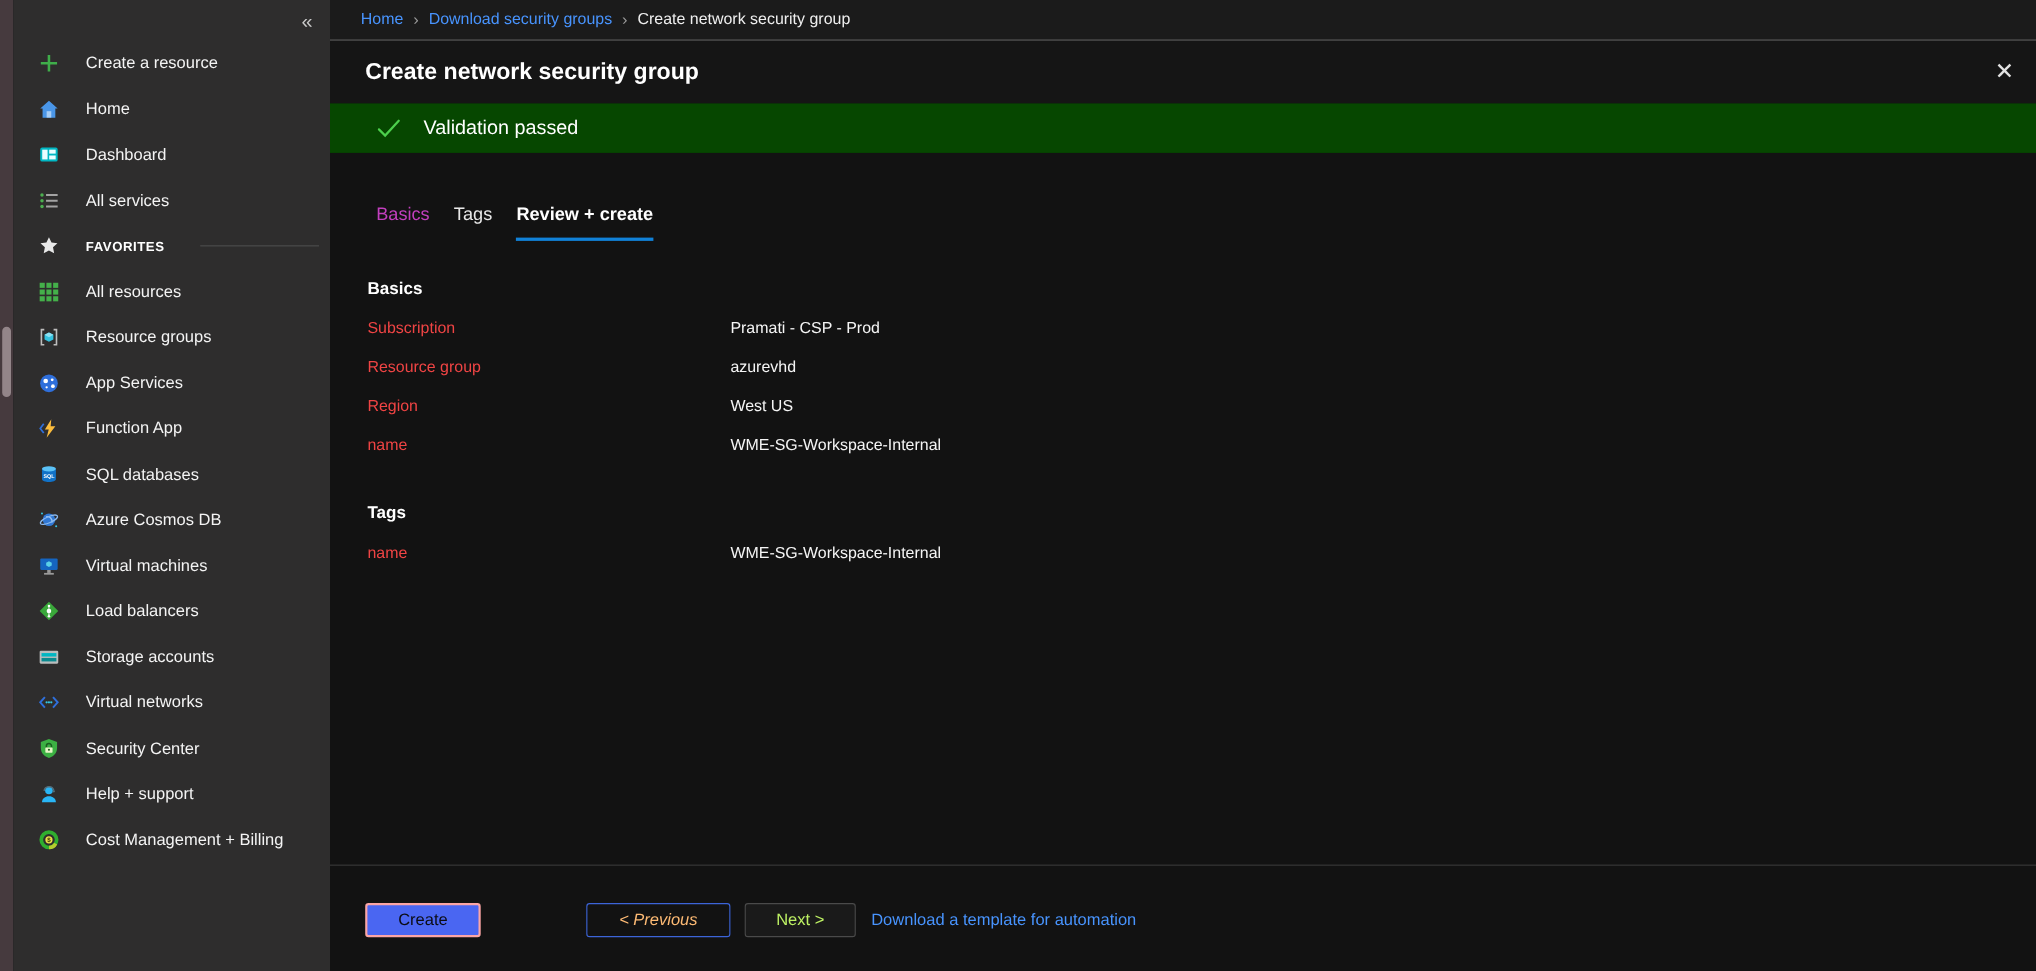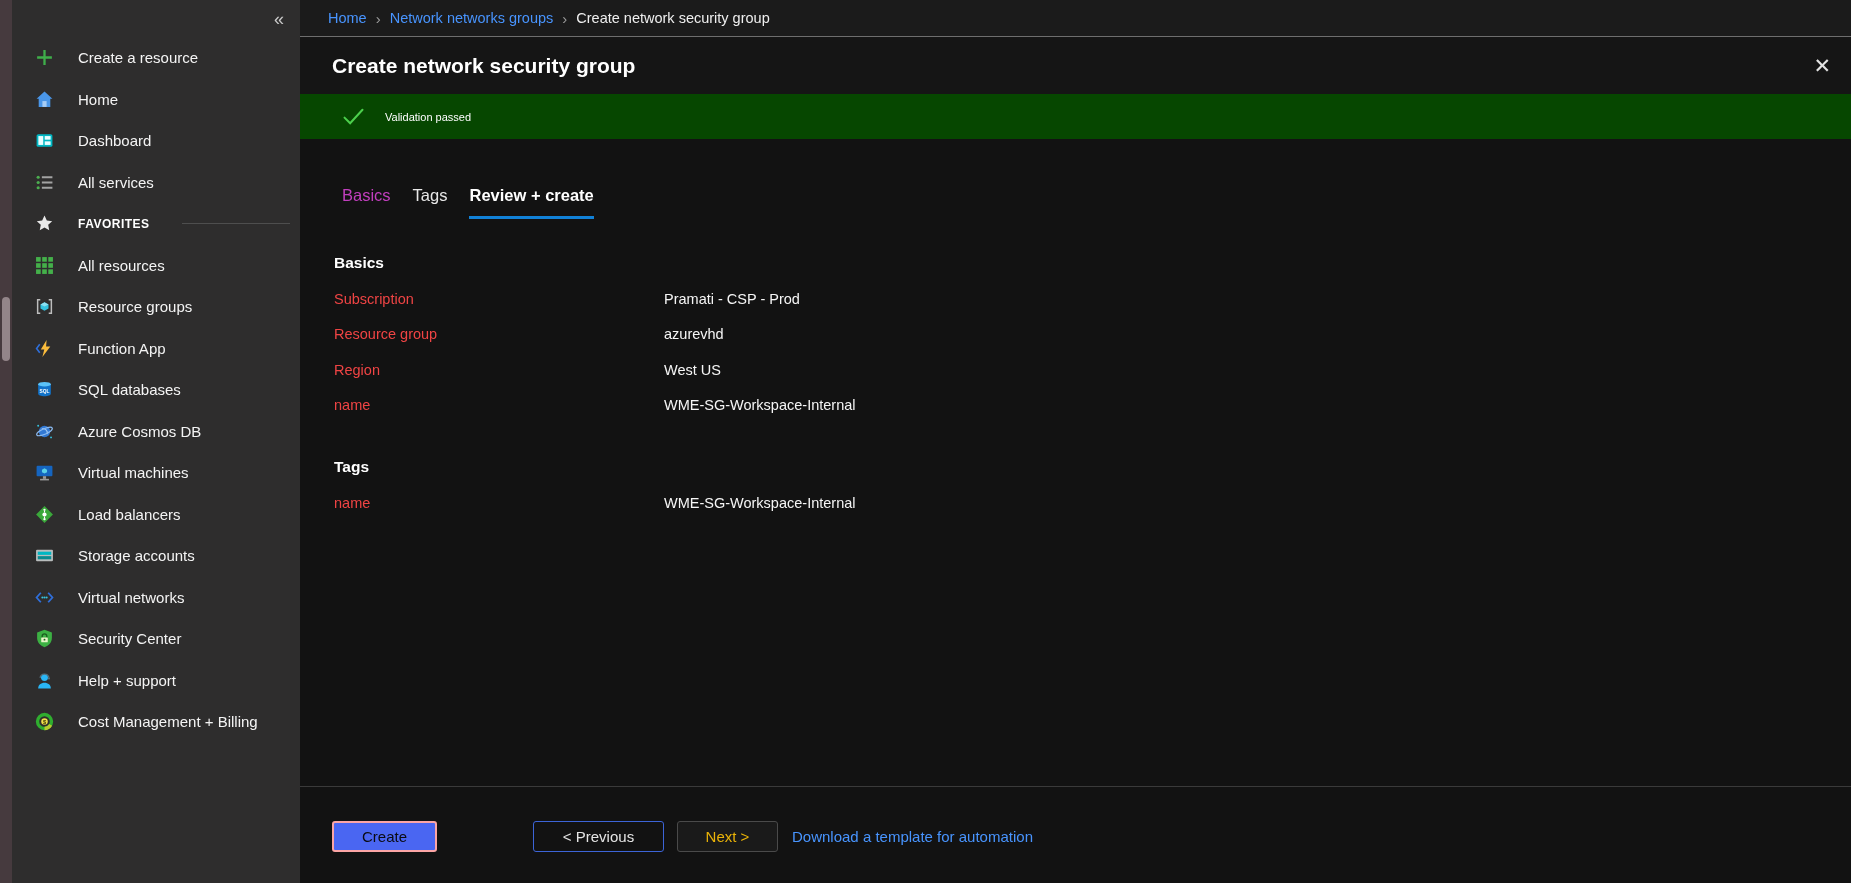--- a/index.html
+++ b/index.html
@@ -29,41 +29,41 @@
   .breadcrumb-bar { height:37px; background:#1b1b1b; border-bottom:1px solid #6e6e6e; display:flex; align-items:center; padding-left:28px; gap:9px; font-size:14.5px; }
   .crumb-link { color:#4894fe; cursor:pointer; }
   .crumb-sep { color:#9b9b9b; font-size:15px; }
   .crumb-current { color:#efefef; }
 
   .title-bar { height:57px; background:#151515; display:flex; align-items:center; padding:0 14px 0 32px; }
   .page-title { font-size:21px; font-weight:600; color:#ffffff; flex:1; }
   .close-btn { color:#e3e3e3; font-size:21px; cursor:pointer; padding:4px 6px; line-height:1; }
 
   .banner { height:45px; background:#064700; display:flex; align-items:center; padding-left:40px; gap:18px; }
-  .banner-text { font-size:11px; color:#ffffff; }
+  .banner-text { font-size:18px; color:#ffffff; }
 
   .tabs-row { display:flex; gap:22px; padding-left:42px; margin-top:47px; }
   .tab { font-size:16.5px; padding-bottom:11px; cursor:pointer; border-bottom:3px solid transparent; }
   .tab-visited { color:#c23fbe; }
   .tab-normal { color:#e8e8e8; }
   .tab-active { color:#ffffff; font-weight:700; border-bottom-color:#1181d7; }
 
   .review { padding-left:34px; margin-top:26px; }
   .review-section { margin-bottom:26px; }
   .section-heading { font-size:15.5px; font-weight:700; color:#ffffff; height:36px; display:flex; align-items:center; }
   .review-row { display:flex; height:35.5px; align-items:center; font-size:14.5px; }
   .review-label { width:330px; color:#ef4444; }
   .review-value { color:#f5f5f5; }
 
   .footer-divider { position:absolute; left:0; top:786px; width:100%; height:1px; background:#3a3a3a; }
   .footer { position:absolute; left:0; top:820px; width:100%; height:32px; display:flex; align-items:center; }
   .btn { height:31px; font-size:15px; font-family:"Liberation Sans", sans-serif; border-radius:3px; cursor:pointer; display:flex; align-items:center; justify-content:center; }
   .btn-create { position:absolute; left:32px; width:105px; background:#4a66f2; color:#0b0b12; border:2px solid #fca5a5; }
-  .btn-previous { position:absolute; left:233px; width:131px; background:transparent; color:#e5e5e5; border:1px solid #3c64d8; }
-  .btn-next { position:absolute; left:377px; width:101px; background:#1a1a1a; color:#eab308; border:1px solid #4a4a4a; cursor:default; }
+  .btn-previous { position:absolute; left:233px; width:131px; background:transparent; color:#fdba74; border:1px solid #3c64d8;font-style:italic; }
+  .btn-next { position:absolute; left:377px; width:101px; background:#1a1a1a; color:#bef264; border:1px solid #4a4a4a; cursor:default; }
   .footer-link { position:absolute; left:492px; color:#4894fe; font-size:15px; cursor:pointer; }
 </style>
 </head>
 <body>
 
 <div class="edge-strip">
   <div class="edge-thumb"></div>
 </div>
 
 <div class="sidebar">
@@ -143,20 +143,32 @@
             <path d="M5 2.5H2.5v13H5M13 2.5h2.5v13H13" stroke="#bdbdbd" stroke-width="1.4" fill="none"></path>
             <polygon points="9,5 12.8,7 12.8,11 9,13 5.2,11 5.2,7" fill="#35c3e0"></polygon>
             <polygon points="9,5 12.8,7 9,9 5.2,7" fill="#8ce0f2"></polygon>
           </svg>
         </span>
         <span class="nav-label">Resource groups</span>
       </div>
       <div class="nav-item">
         <span class="nav-icon">
           <svg viewBox="0 0 18 18">
+            <circle cx="9" cy="9" r="7.6" fill="#2f6fdb"></circle>
+            <circle cx="6.2" cy="7" r="2" fill="#ffffff"></circle>
+            <circle cx="11.8" cy="6" r="1.2" fill="#ffffff"></circle>
+            <circle cx="12.4" cy="11.4" r="1.6" fill="#ffffff"></circle>
+            <circle cx="7" cy="12.4" r="1" fill="#ffffff"></circle>
+          </svg>
+        </span>
+        <span class="nav-label">App Services</span>
+      </div>
+      <div class="nav-item">
+        <span class="nav-icon">
+          <svg viewBox="0 0 18 18">
             <path d="M4.5 5L1.5 9l3 4" stroke="#2f6fdb" stroke-width="1.5" fill="none"></path>
             <polygon points="11,1 5.5,10 8.8,10 7,17 14.5,7 10.5,7" fill="#fbbc3c"></polygon>
           </svg>
         </span>
         <span class="nav-label">Function App</span>
       </div>
       <div class="nav-item">
         <span class="nav-icon">
           <svg viewBox="0 0 18 18">
             <path d="M3 4v9c0 1.4 2.7 2.4 6 2.4s6-1 6-2.4V4" fill="#1172c8"></path>
@@ -256,21 +268,21 @@
         </span>
         <span class="nav-label">Cost Management + Billing</span>
       </div>
     </nav>
 </div>
 
 <div class="content">
   <div class="breadcrumb-bar">
       <span class="crumb-link">Home</span>
       <span class="crumb-sep">›</span>
-      <span class="crumb-link">Network networks groups</span>
+      <span class="crumb-link">Download security groups</span>
       <span class="crumb-sep">›</span>
       <span class="crumb-current">Create network security group</span>
     </div>
 
   <div class="title-bar">
     <div class="page-title">Create network security group</div>
     <span class="close-btn">✕</span>
   </div>
 
   <div class="banner">

